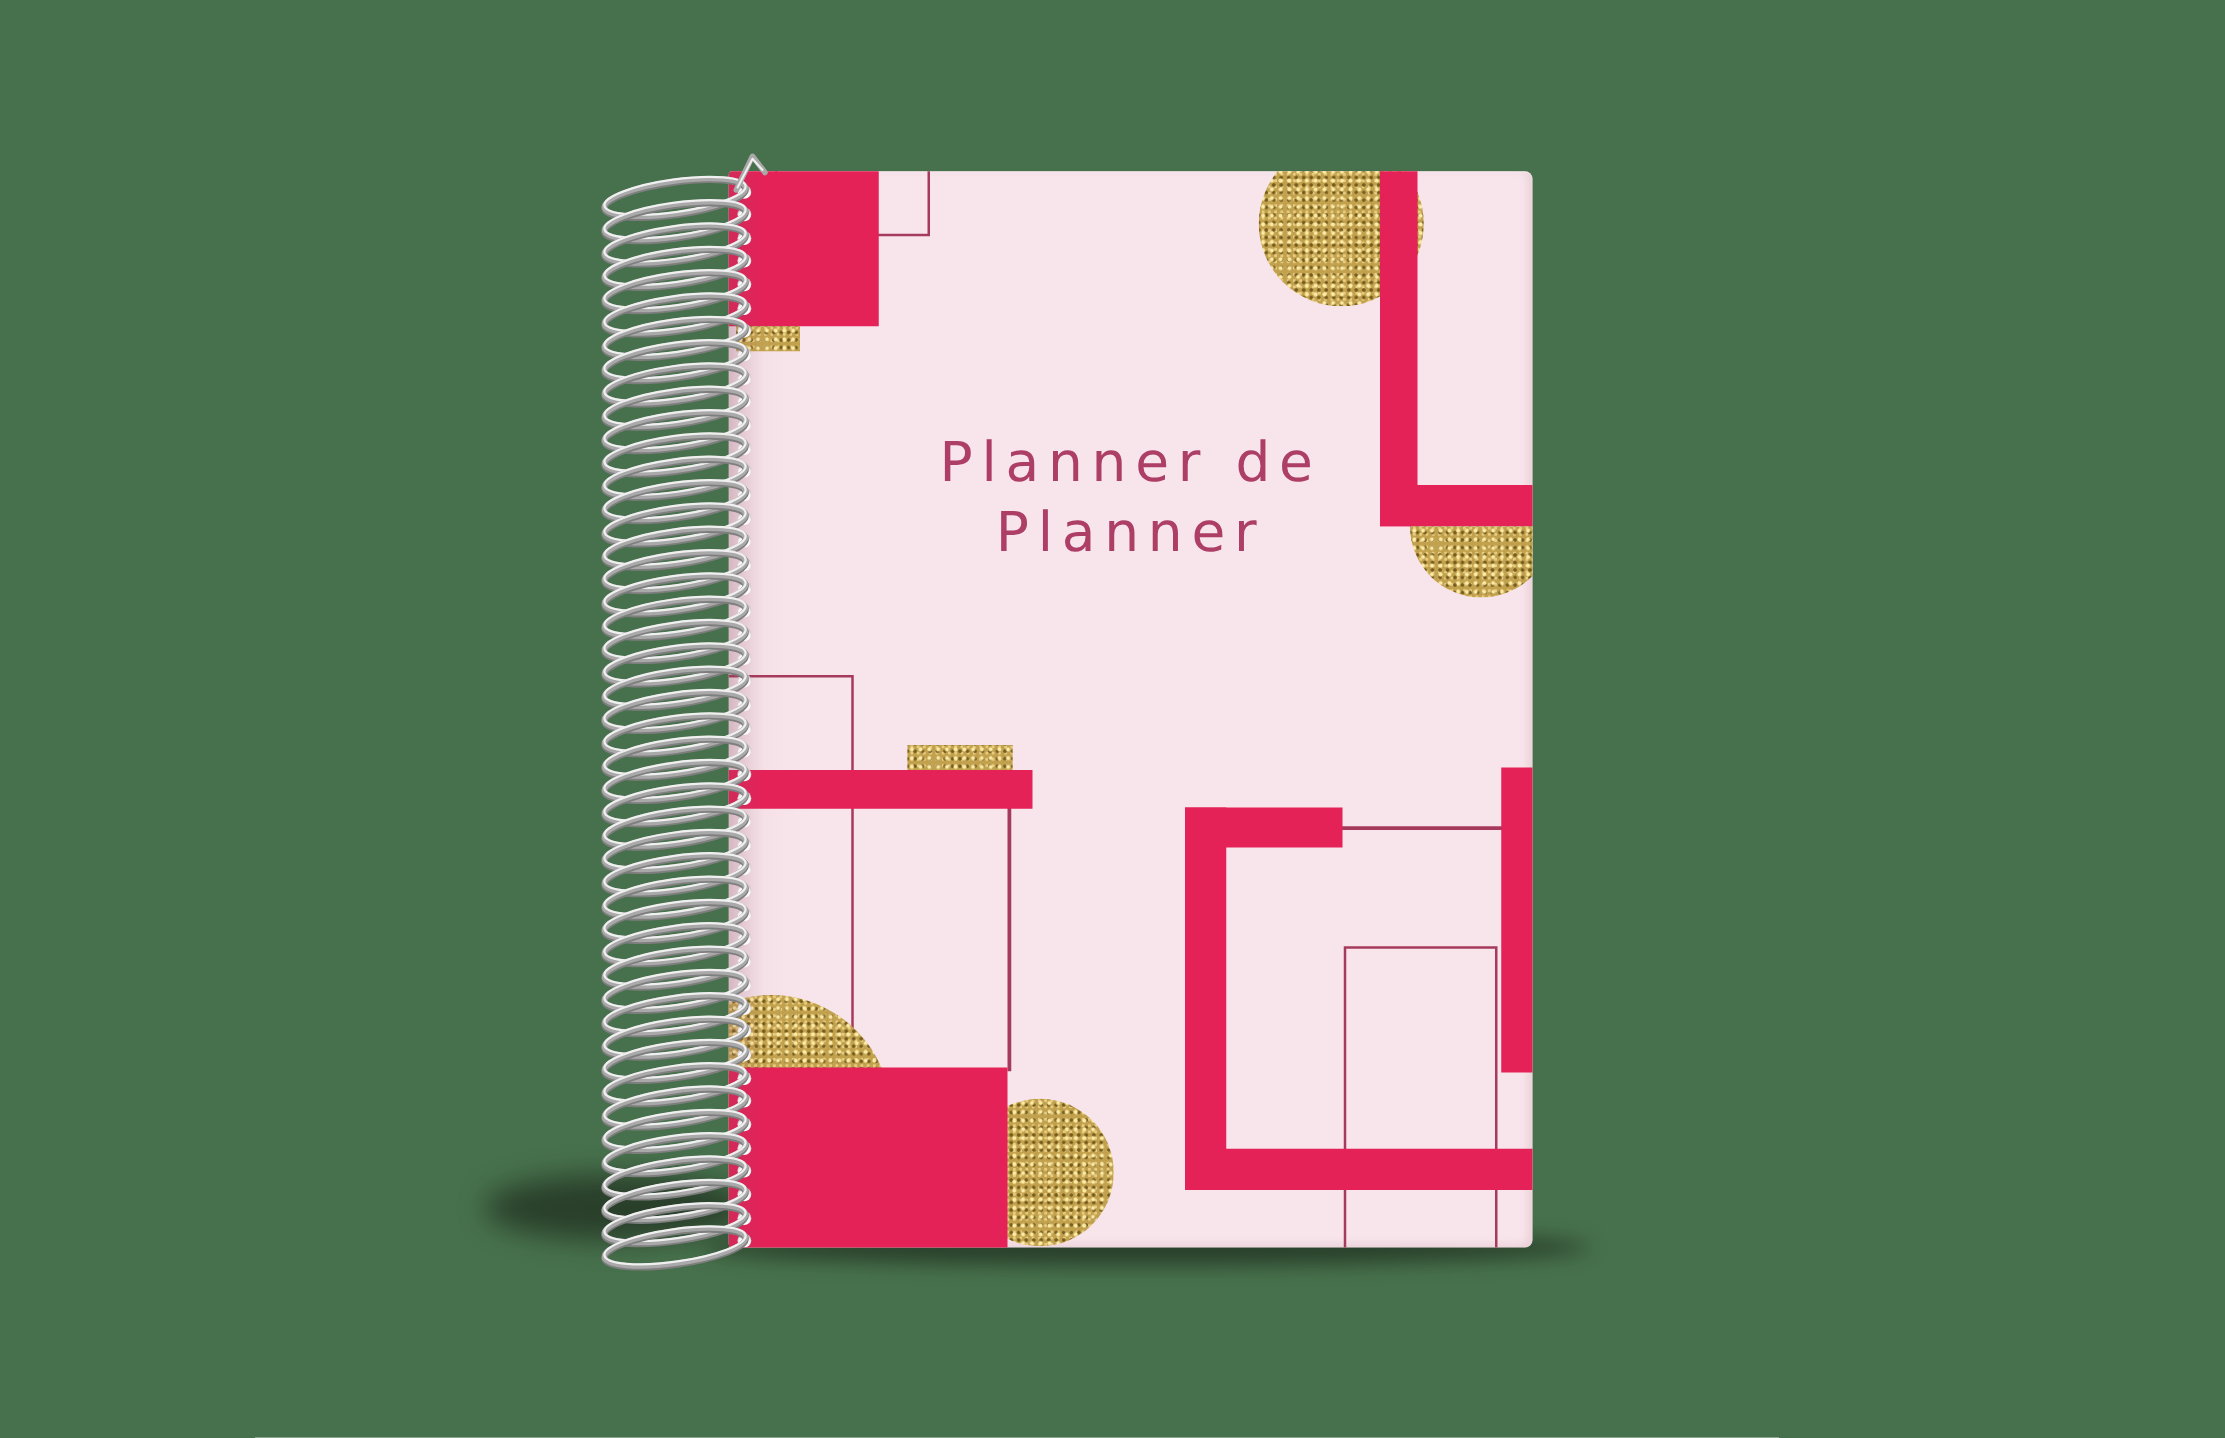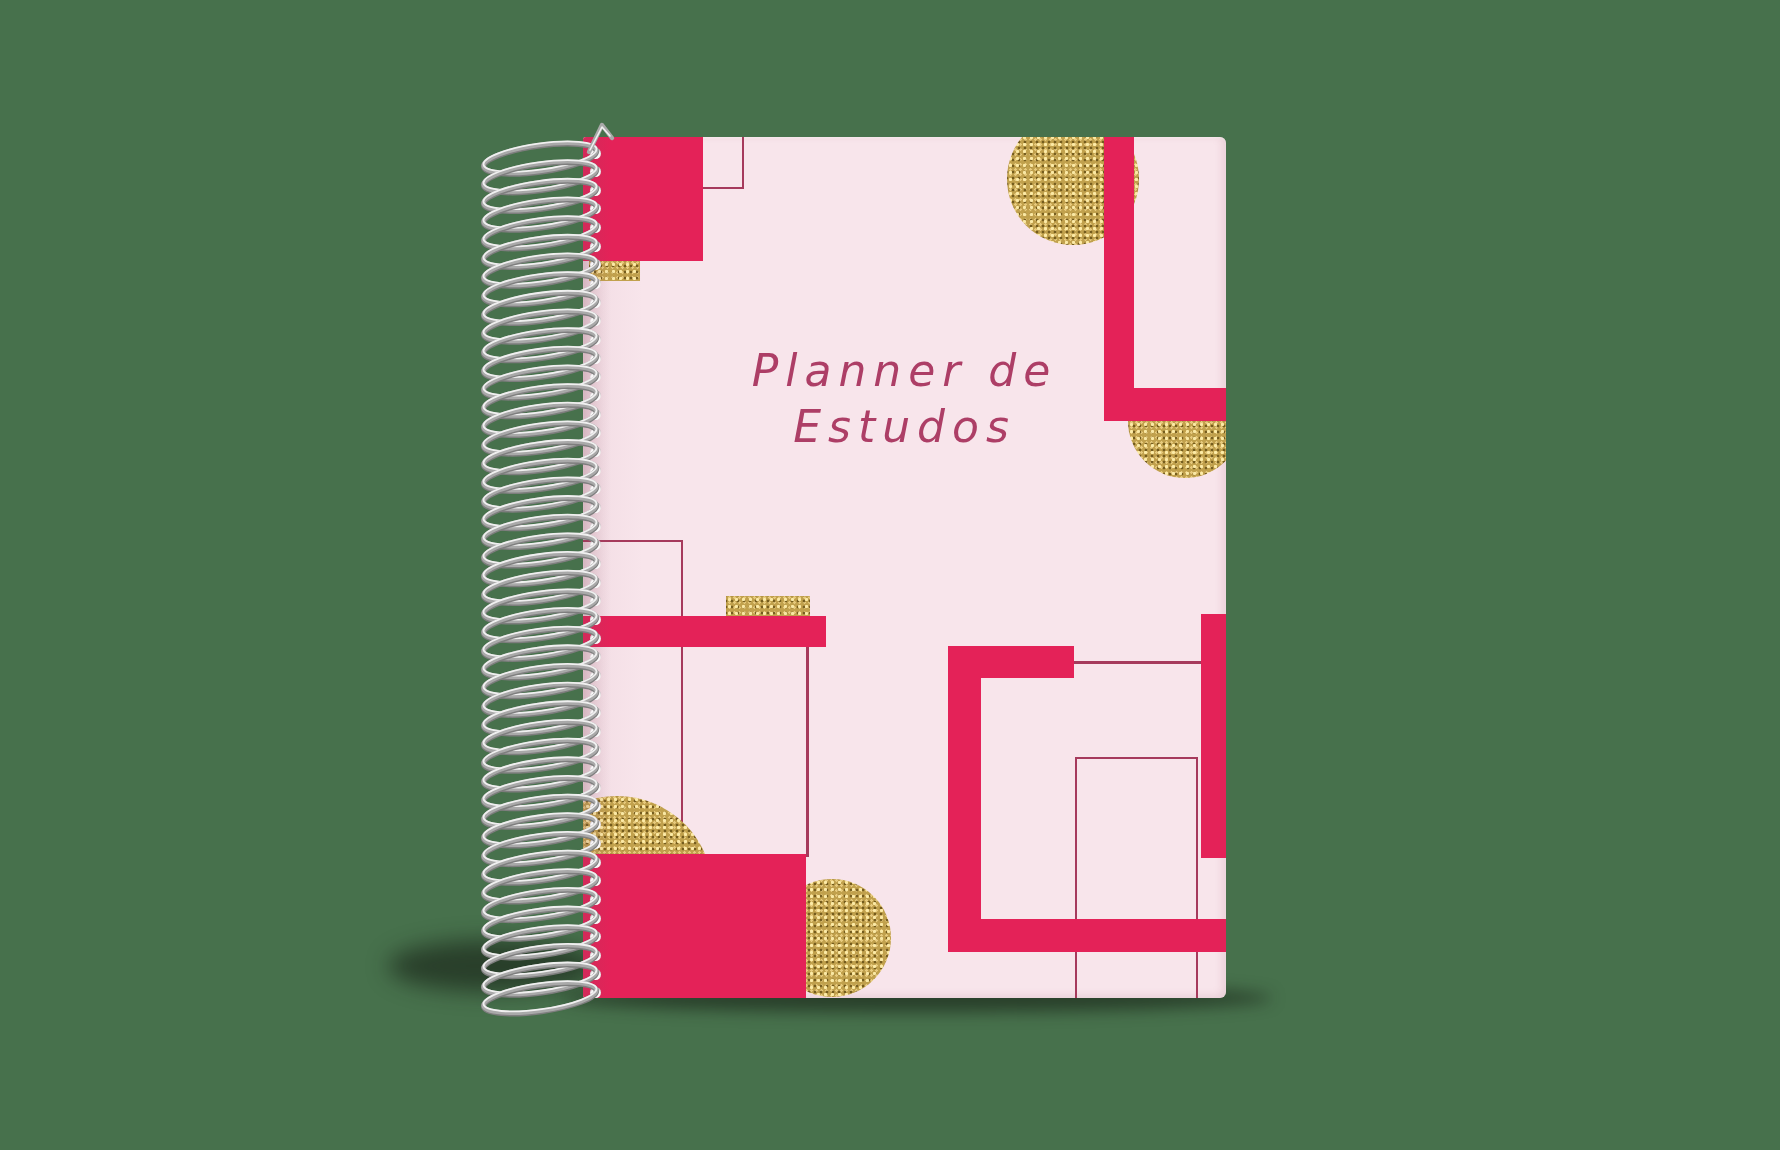--- a/index.html
+++ b/index.html
@@ -1,17 +1,17 @@
 <!DOCTYPE html>
 <html style="--bg: #47714C; --base: #f8e5eb; --accent: #e42258; --outline: #a63a5c; --gold: #c1a14d; --title: #ad3e66; --hole: #fdfbfc;"><head>
 <meta charset="utf-8">
 <style>
   html,body{margin:0;padding:0;}
   .scene{position:relative;width:1780px;height:1150px;background:var(--bg,#47714C);overflow:hidden;
-         font-family:"DejaVu Sans",sans-serif;font-style:italic;}
+         font-family:"DejaVu Sans",sans-serif;}
   .scene *{position:absolute;box-sizing:border-box;}
 
   
   .shadow-main{left:562px;top:984px;width:710px;height:28px;background:rgba(16,22,15,.55);
                border-radius:50%;filter:blur(8px);}
   .shadow-left{left:388px;top:940px;width:210px;height:52px;background:rgba(16,22,15,.55);
                border-radius:50%;filter:blur(11px);}
 
   
   .cover{left:583px;top:137px;width:643px;height:861px;overflow:hidden;
@@ -98,21 +98,21 @@
     <div class="thinline br-thin-line"></div>
     <div class="accent br-top-bar"></div>
     <div class="accent br-left-bar"></div>
     <div class="accent br-bottom-bar"></div>
     <div class="accent r-edge-bar"></div>
 
     <div class="crease"></div>
 
     <div class="title">
       <div>Planner de</div>
-      <div>Estudos</div>
+      <div>Planner</div>
     </div>
 
     <div class="holes" id="holes">
         <div class="hole" style="left: 6.5px; top: 10.5px;"></div>
         <div class="hole" style="left: 6.5px; top: 29.16px;"></div>
         <div class="hole" style="left: 6.5px; top: 47.82px;"></div>
         <div class="hole" style="left: 6.5px; top: 66.48px;"></div>
         <div class="hole" style="left: 6.5px; top: 85.14px;"></div>
         <div class="hole" style="left: 6.5px; top: 103.8px;"></div>
         <div class="hole" style="left: 6.5px; top: 122.46px;"></div>

